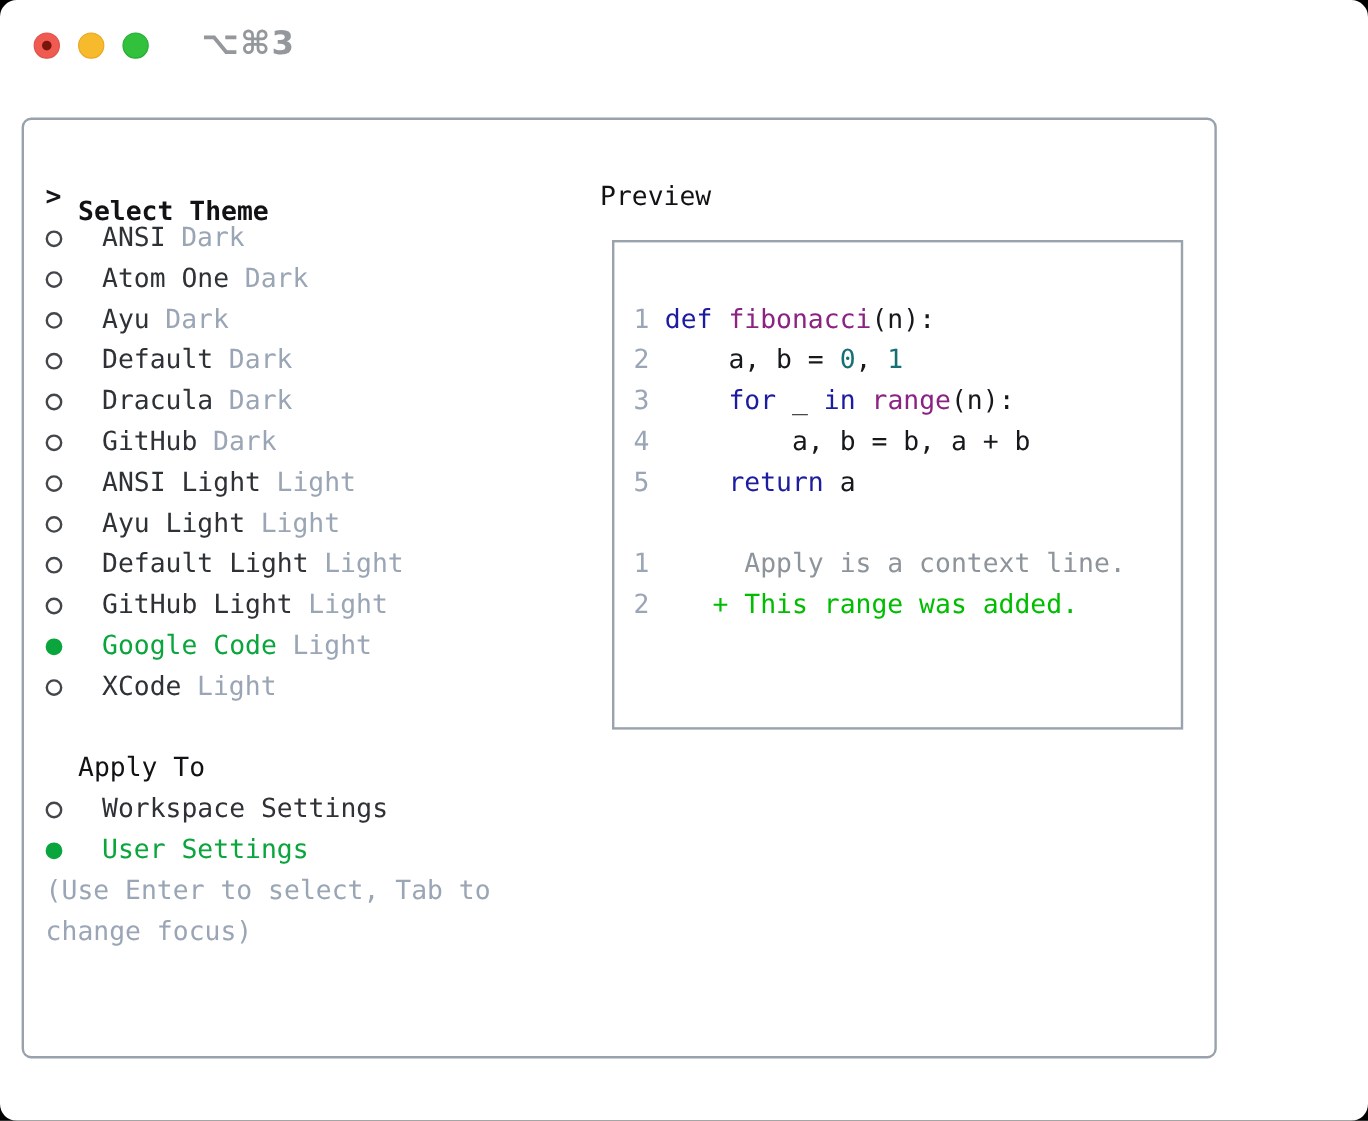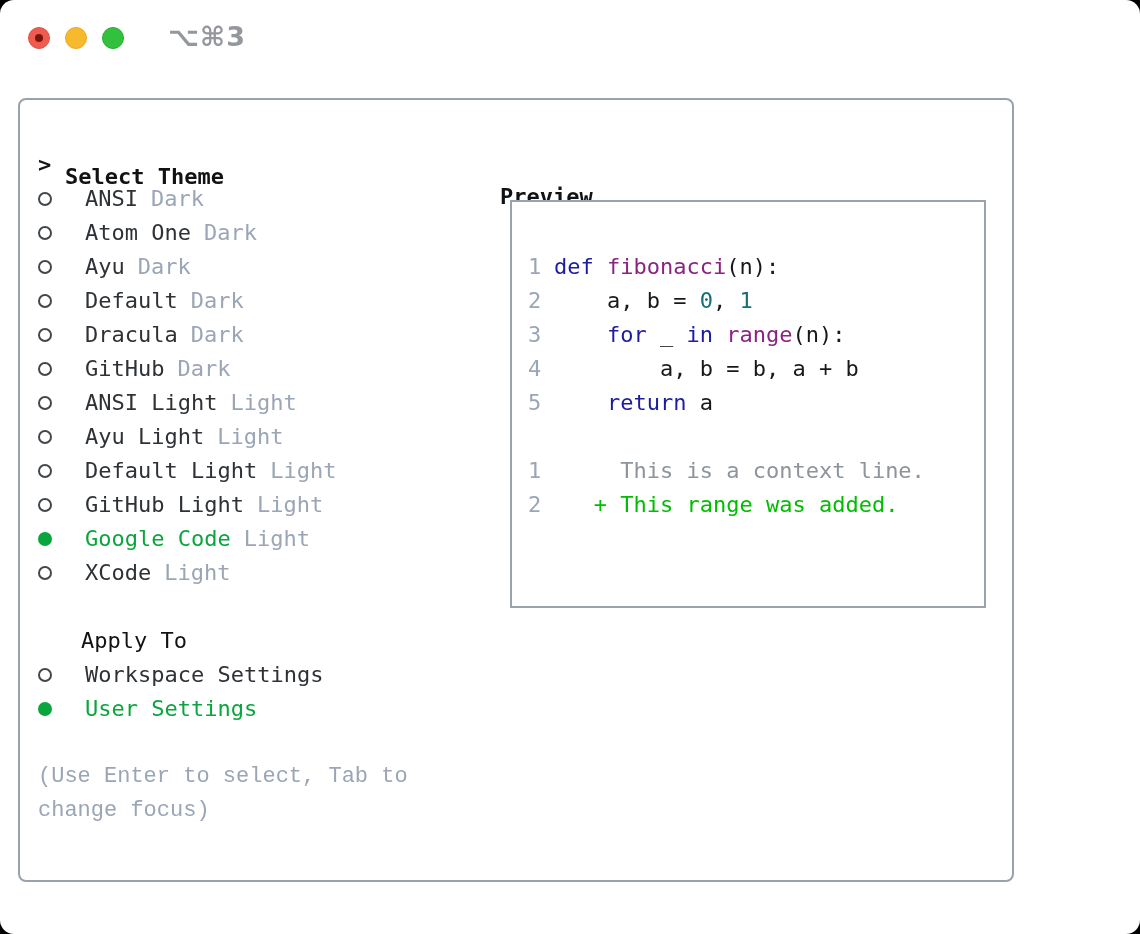--- a/index.html
+++ b/index.html
@@ -37,30 +37,30 @@
   }
   .row { display:flex; height:34px; align-items:center; }
   .marker { width:27px; height:34px; display:flex; align-items:center; flex:none; }
   .gt { font-weight:700; color:#141619; }
   .ring {
     width:14px; height:14px; box-sizing:border-box;
     border:2px solid #43474c; border-radius:50%;
   }
   .ring.sel { background:#0aa53c; border-color:#0aa53c; }
   .hdr-label { font-weight:700; color:#101214; white-space:pre;margin-top:24px; }
-  .plain-hdr { color:#101214; white-space:pre;margin-left:16px; }
+  .plain-hdr { color:#101214; white-space:pre; }
   .name { color:#2e3236; white-space:pre;margin-left:20px; }
   .name.sel { color:#0aa53c; }
   .variant { color:#9aa5b5; margin-left:13px; white-space:pre; }
   .spacer { height:34px; }
-  .help { margin-top:34px; color:#9aa5b5; white-space:pre-line;font-family:Liberation Mono, monospace; }
+  .help { color:#9aa5b5; white-space:pre-line; }
   
   .preview-hdr {
     position:absolute; left:480px; top:48px;
-    font-size:22px; line-height:34px; font-weight:700; color:#101214;margin-top:32px;
+    font-size:22px; line-height:34px; font-weight:400; color:#101214;
   }
   .preview-box {
     position:absolute; left:490px; top:100px; width:476px; height:408px;
     border:2px solid #9aa2ac; box-sizing:border-box; background:#fff;
   }
   .code { padding:48px 0 0 16px; font-size:22px; line-height:34px; }
   .code-line { white-space:pre; height:34px; }
   .lineno { display:inline-block; width:13px; margin-right:13px; color:#9aa5b5; }
   .kwd { color:#1c1ca0; }
   .typ { color:#8b2383; }
@@ -210,19 +210,19 @@
     <div class="preview-hdr">Preview</div>
 
     <div class="preview-box">
       <div class="code" id="code">
           <div class="code-line"><span class="lineno">1</span><span class="kwd">def</span><span class="pln"> </span><span class="typ">fibonacci</span><span class="pln">(n):</span></div>
           <div class="code-line"><span class="lineno">2</span><span class="pln">    a, b = </span><span class="lit">0</span><span class="pln">, </span><span class="lit">1</span></div>
           <div class="code-line"><span class="lineno">3</span><span class="pln">    </span><span class="kwd">for</span><span class="pln"> _ </span><span class="kwd">in</span><span class="pln"> </span><span class="typ">range</span><span class="pln">(n):</span></div>
           <div class="code-line"><span class="lineno">4</span><span class="pln">        a, b = b, a + b</span></div>
           <div class="code-line"><span class="lineno">5</span><span class="pln">    </span><span class="kwd">return</span><span class="pln"> a</span></div>
           <div class="code-line"><span class="lineno"></span></div>
-          <div class="code-line"><span class="lineno">1</span><span class="ctx">     This is a context line.</span></div>
+          <div class="code-line"><span class="lineno">1</span><span class="ctx">     Apply is a context line.</span></div>
           <div class="code-line"><span class="lineno">2</span><span class="add">   + This range was added.</span></div>
         </div>
     </div>
 
   </div>
 </div>
 
 </body></html>

